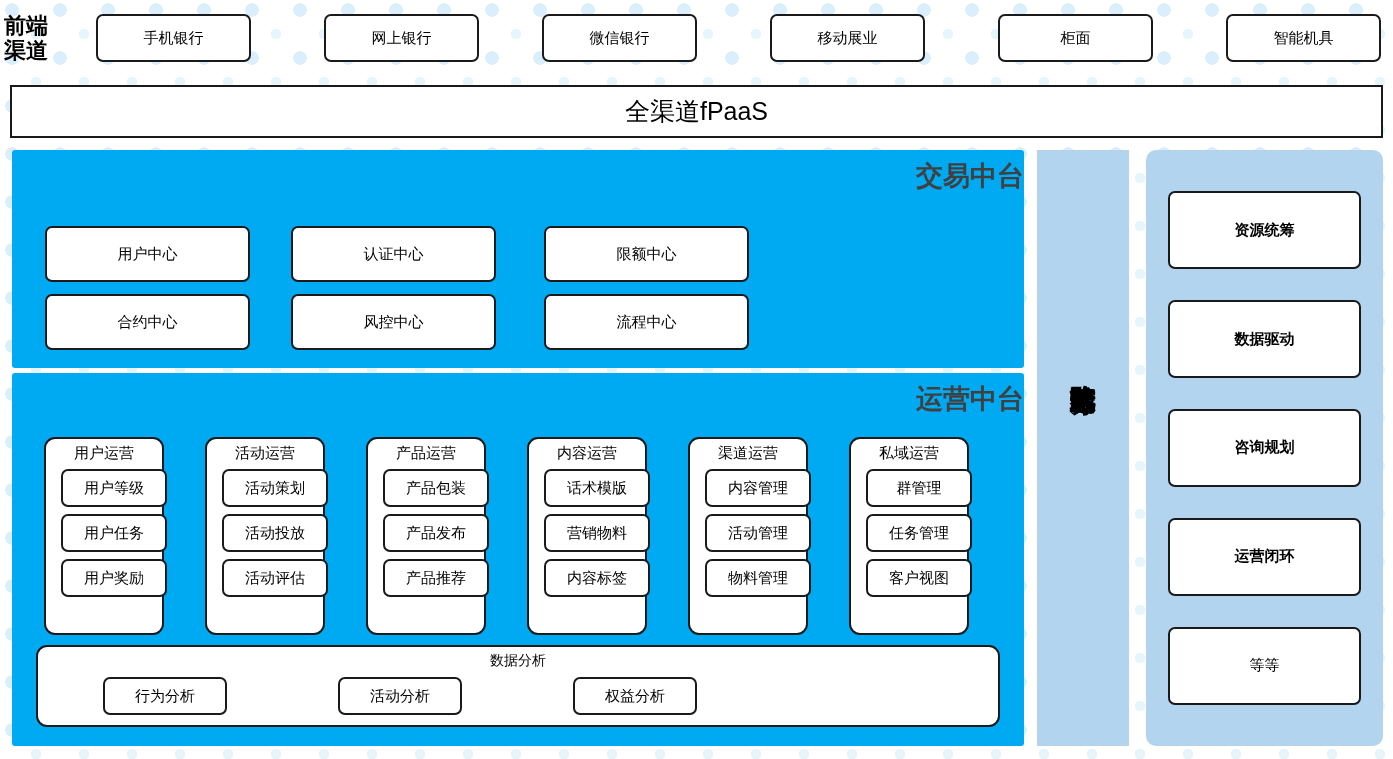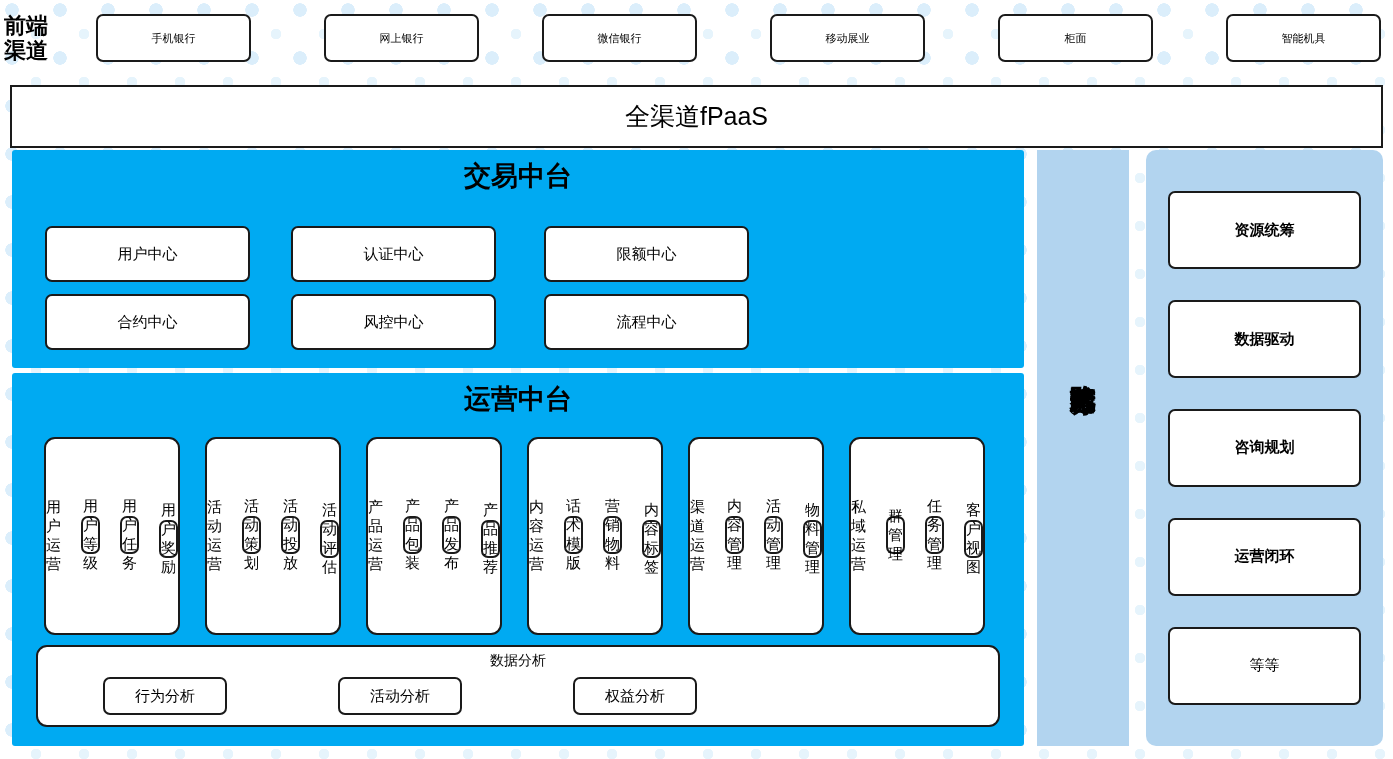--- a/index.html
+++ b/index.html
@@ -29,51 +29,51 @@
 
   
   #front-label {
     left:4px; top:4px; width:86px; height:70px;
     font-family:"Liberation Serif","DejaVu Serif",serif;
     font-weight:bold; font-size:22px; line-height:1.12;
     display:flex; flex-direction:column; align-items:flex-start; justify-content:center;
     letter-spacing:0px;
   }
   .chan {
-    top:14px; height:48px; width:155px; font-size:11px;
+    top:14px; height:48px; width:155px; font-size:15px;
   }
 
   
   #fpaas {
-    left:10px; top:85px; width:1373px; height:63px;
+    left:10px; top:85px; width:1373px; height:53px;
     font-size:25px;
   }
 
   
   .cyan {
     background:#00aaf2;
     border-radius:3px;
   }
   #trade-panel { left:12px; top:150px; width:1012px; height:218px; }
   #oper-panel  { left:12px; top:373px; width:1012px; height:373px; }
   .panel-title {
     position:absolute; left:0; right:0; top:8px;
-    text-align:center; font-size:27px; font-weight:bold;
+    text-align:right; font-size:27px; font-weight:bold;
     font-family:"Liberation Serif","DejaVu Serif",serif;
-    color:#000000;
+    color:#404040;
   }
 
   
   .tbox { height:56px; font-size:15px; }
 
   
   .ogroup {
     background:#ffffff; border:2px solid #1a1a1a; border-radius:11px;
-    position:absolute; top:437px; width:136px; height:198px;
-    display:flex; flex-direction:row; align-items:center;
+    position:absolute; top:437px; width:120px; height:198px;
+    display:flex; flex-direction:column; align-items:center;
     padding-top:5px;
   }
   .ogroup-title { font-size:15px; margin-bottom:6px; }
   .ositem {
     width:106px; height:38px; margin-bottom:7px;
     background:#fff; border:2px solid #1a1a1a; border-radius:7px;
     display:flex; align-items:center; justify-content:center;
     font-size:15px;
     margin-left:20px;
   }

